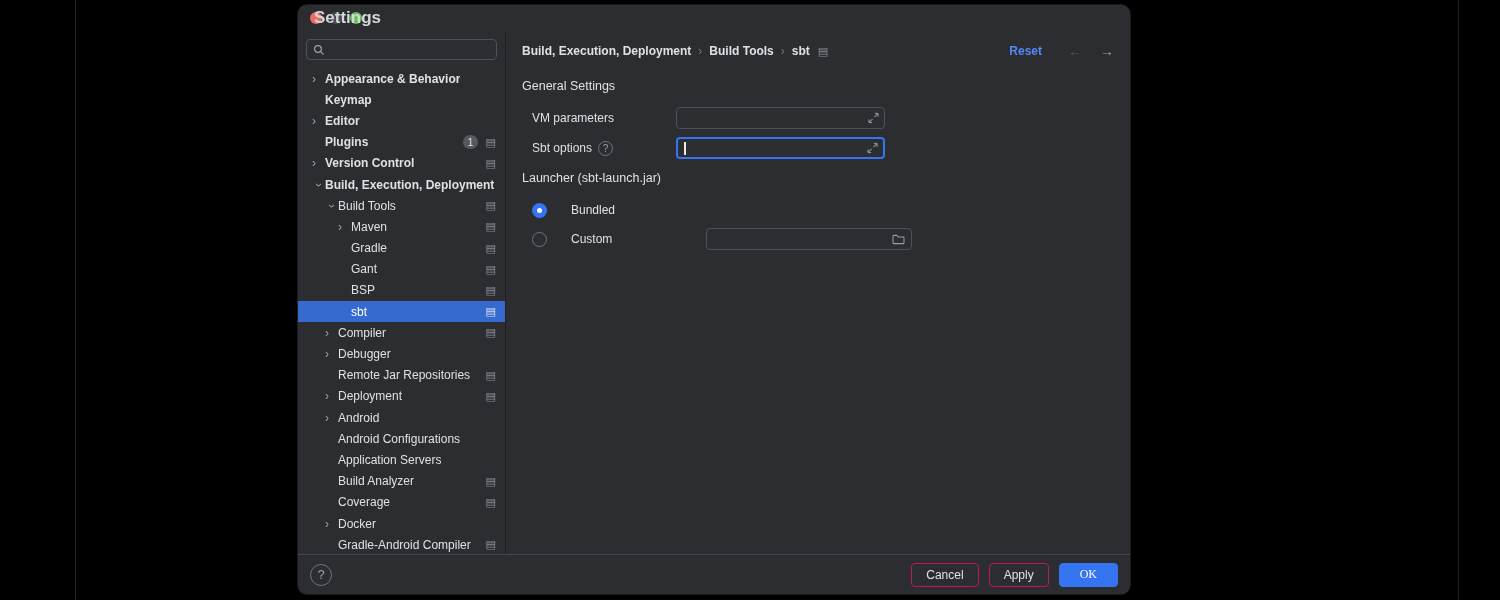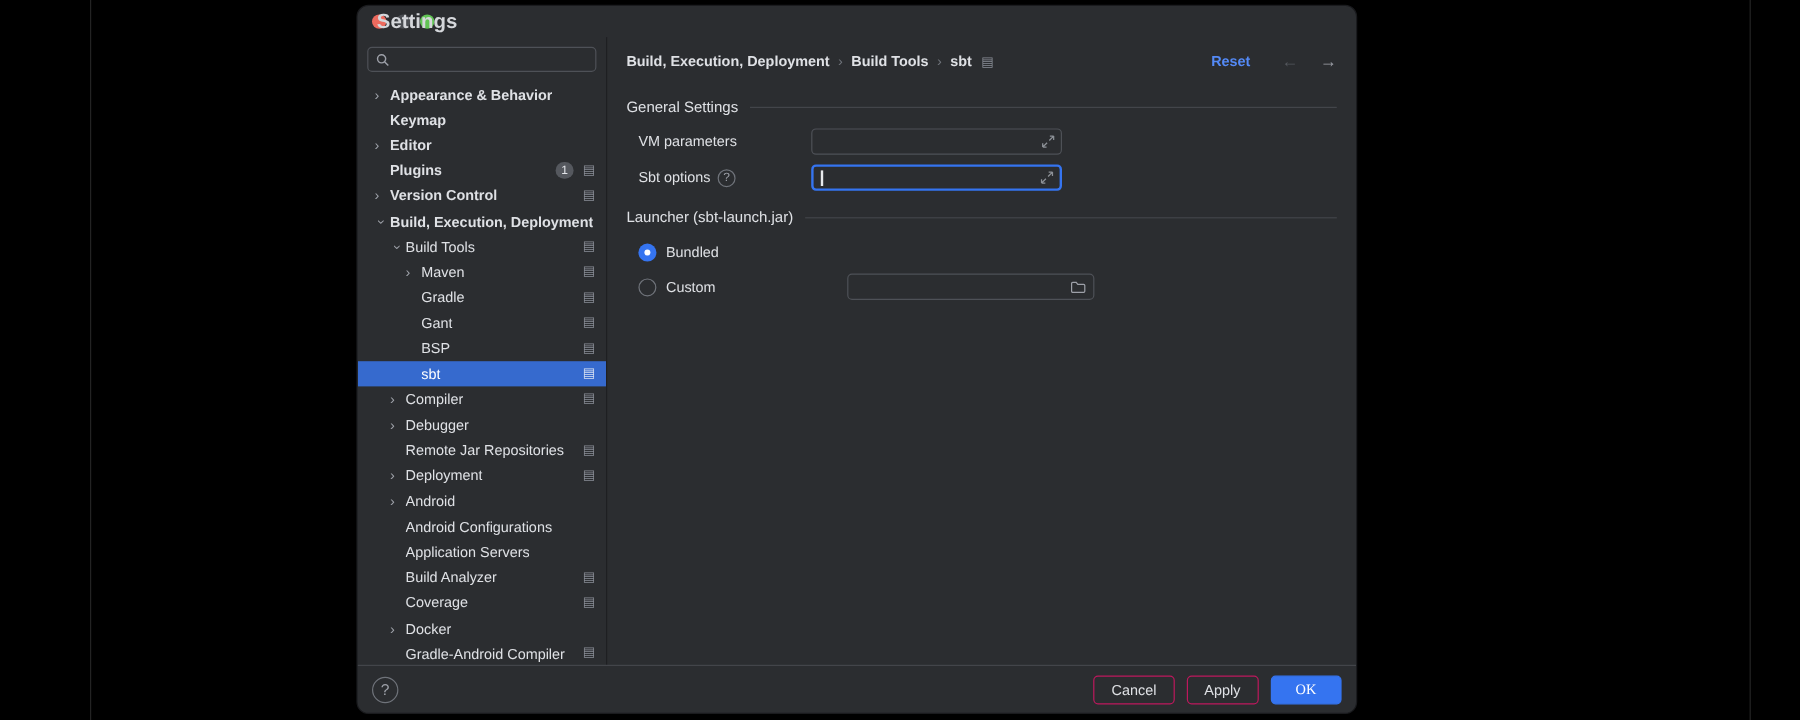--- a/index.html
+++ b/index.html
@@ -54,21 +54,21 @@
   .breadcrumb-bar { height:40px; flex:none; display:flex; align-items:center; padding:0 16px; }
   .crumb { font-weight:700; color:#DFE1E5; }
   .crumb-sep { color:#6F737A; margin:0 7px; }
   .crumb-icon { color:#8A8E96; font-size:11px; margin-left:8px; }
   .reset { margin-left:auto; color:var(--link); font-weight:600; cursor:pointer; }
   .nav-arrow { font-size:14px; line-height:1; cursor:default; }
   .nav-back { margin-left:26px; color:#55585E; }
   .nav-fwd { margin-left:18px; color:#9DA0A8; }
 
   .content { flex:1; min-height:0; padding:0 16px; }
-  .section-head { display:flex; align-items:center; gap:10px; height:20px; margin-top:8px; }
+  .section-head { display:flex; align-items:flex-start; gap:10px; height:20px; margin-top:8px;flex-direction:column; }
   .section-title { color:#DFE1E5; font-size:12.5px; white-space:nowrap; }
   .section-rule { flex:1; height:1px; background:#43454A; }
 
   .form { padding-left:10px; }
   .form-row { display:flex; align-items:center; height:22px; margin-top:8px; }
   .form-label { color:#DFE1E5; white-space:nowrap; }
   .label-narrow { width:41px; flex:none; }
   .label-wide { width:144px; flex:none; display:flex; align-items:center; gap:6px; }
   .help-badge { width:15px; height:15px; flex:none; border-radius:50%; border:1px solid #6F737A;
                 color:#9DA0A8; font-size:10px; display:flex; align-items:center; justify-content:center; }
@@ -87,21 +87,21 @@
                       color:#DFE1E5; padding:0 6px; font:12px "Liberation Sans","DejaVu Sans",sans-serif; }
   .text-field .expand { position:absolute; right:5px; top:50%; transform:translateY(-50%); cursor:pointer; display:flex; }
   .text-field.focused { border:2px solid var(--accent); }
   .caret { position:absolute; left:6px; top:3px; width:1.5px; height:13px; background:#E8EAED; }
 
   .radio-row { display:flex; align-items:center; height:20px; margin-top:9px; position:relative; padding-left:10px; }
   .radio { width:15px; height:15px; border-radius:50%; flex:none; cursor:pointer; }
   .radio.on { background:var(--accent); display:flex; align-items:center; justify-content:center; }
   .radio.on::after { content:""; width:5px; height:5px; border-radius:50%; background:#fff; }
   .radio.off { border:1px solid #6F737A; }
-  .radio-label { margin-left:8px; color:#DFE1E5; }
+  .radio-label { margin-left:24px; color:#DFE1E5; }
   .custom-field { position:absolute; left:184px; top:-1px; width:206px; height:22px; border:1px solid #4E5157;
                   border-radius:4px; display:flex; align-items:center; }
   .custom-field input { flex:1; min-width:0; background:transparent; border:none; outline:none;
                         color:#DFE1E5; padding:0 6px; font:12px "Liberation Sans","DejaVu Sans",sans-serif; }
   .custom-field .folder-btn { margin-right:6px; display:flex; cursor:pointer; }
 
   
   .footer { height:40px; flex:none; border-top:1px solid #43454A; display:flex; align-items:center;
             padding:0 12px; gap:10px; }
   .help-btn { width:22px; height:22px; border-radius:50%; border:1px solid #6F737A; color:#9DA0A8;

